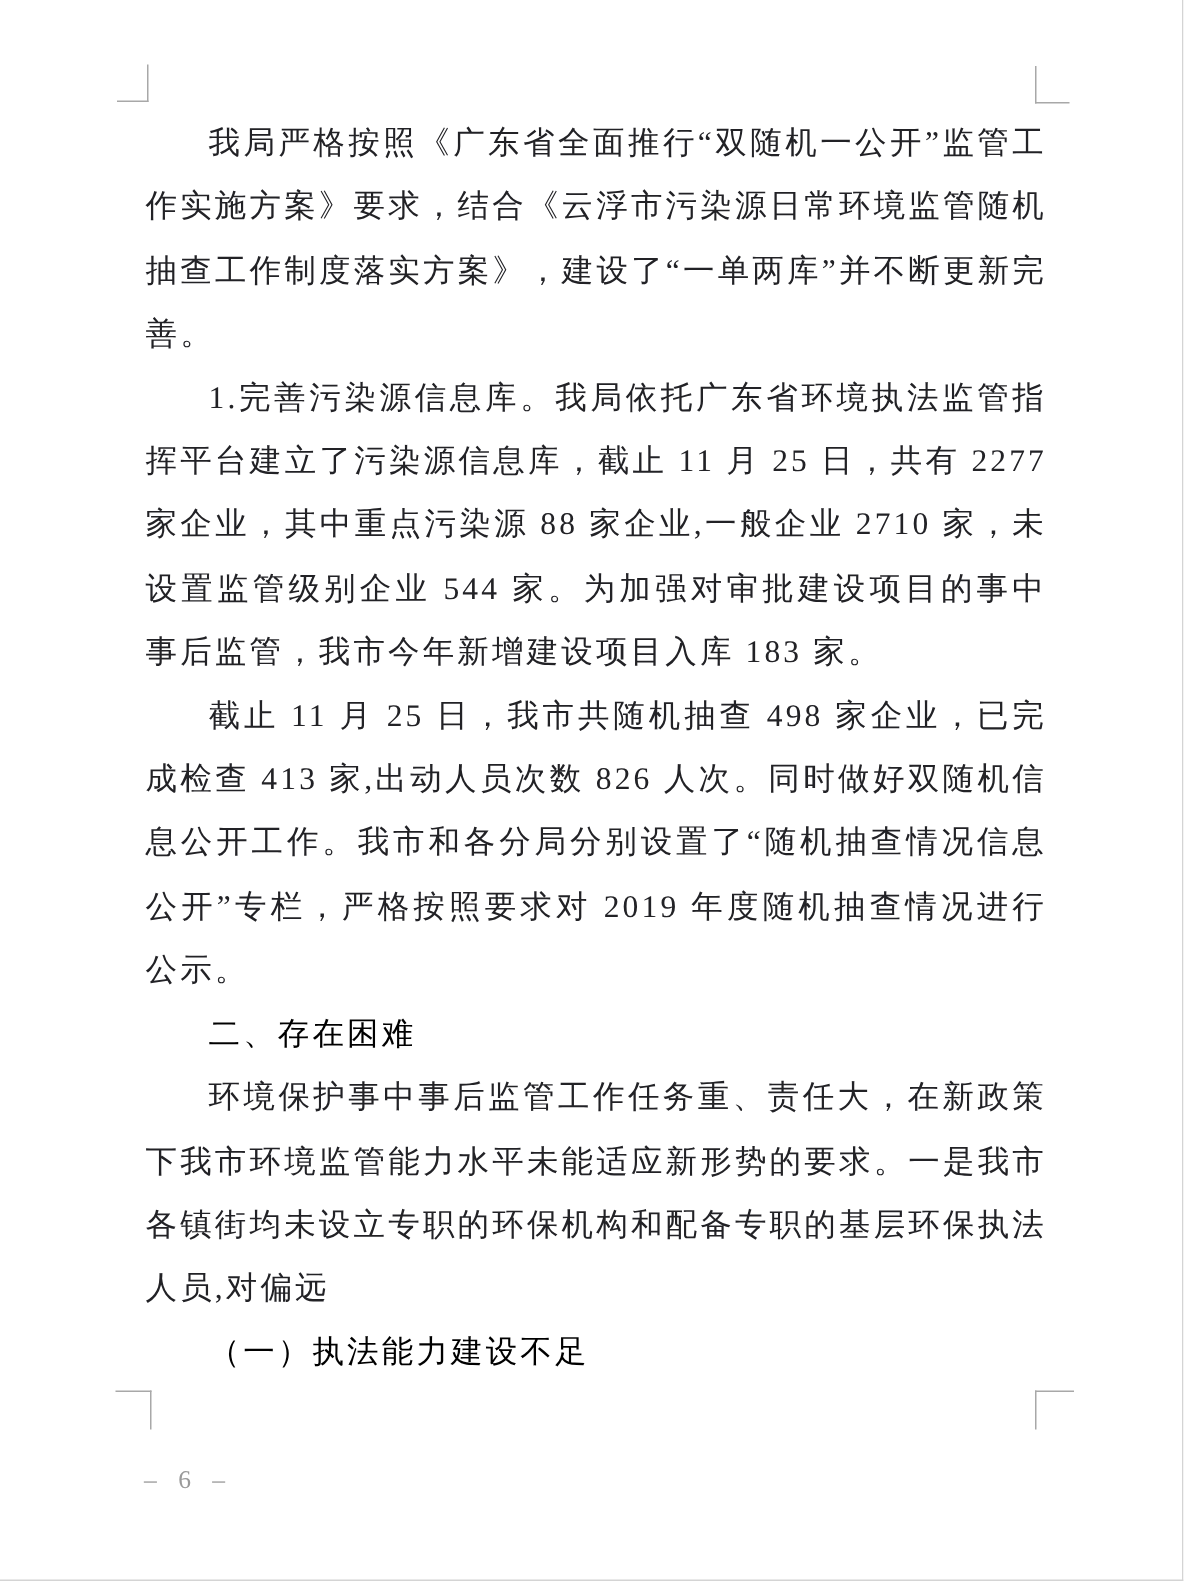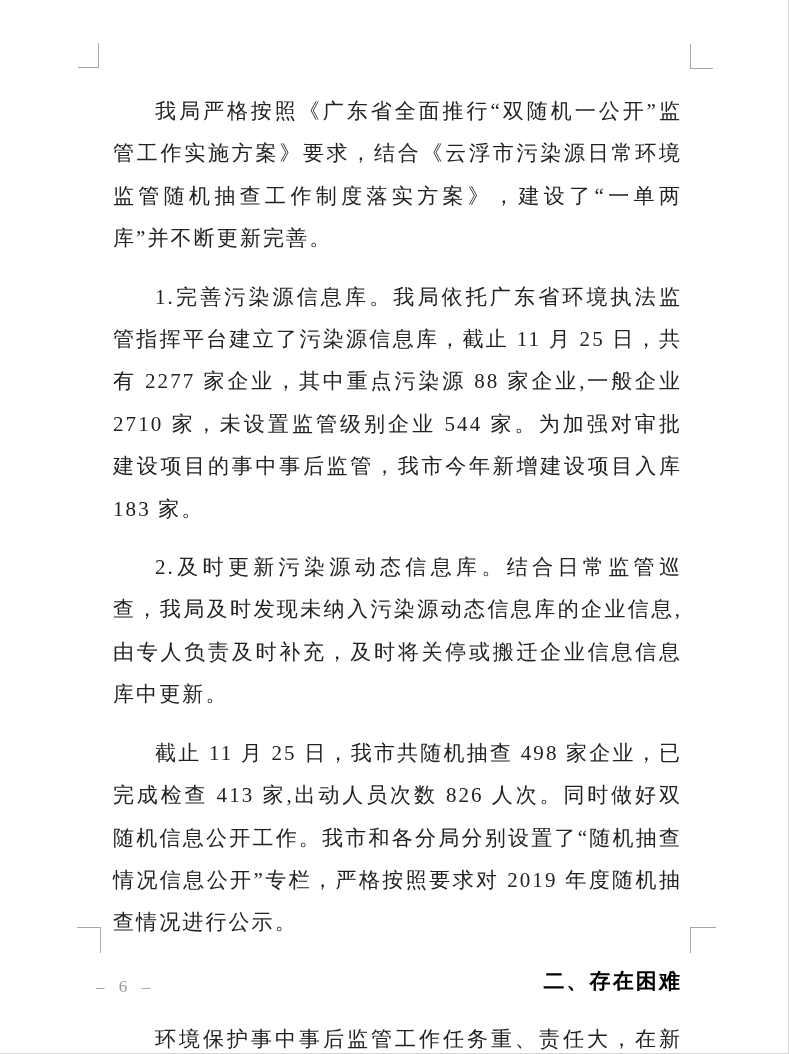--- a/index.html
+++ b/index.html
@@ -49,29 +49,29 @@
     top: 74px;
     width: 601px;
     color: var(--body-text, #222226);
     font-size: 21px;
     line-height: 42.4px;
     letter-spacing: 2.1px;
     text-align: justify;
     text-justify: inter-character;
   }
   .para {
-    margin: 16px;
+    margin: 0;
     padding: 0;
     text-indent: 2em;
   }
   .para.heading1,
   .para.heading2 {
-    font-weight: bold;
+    font-weight: normal;
     color: var(--heading-text, #000000);
-    text-align: right;
+    text-align: left;
   }
   .page-number {
     position: absolute;
     left: 96px;
     top: 977px;
     color: var(--page-number, #9a9a9a);
     font-size: 17px;
     letter-spacing: 5px;
     white-space: pre;
   }
@@ -81,21 +81,20 @@
 
 <div class="page">
   <div class="mark mark-tl"></div>
   <div class="mark mark-tr"></div>
   <div class="mark mark-bl"></div>
   <div class="mark mark-br"></div>
 
   <div class="content">
       <p class="para body">我局严格按照《广东省全面推行“双随机一公开”监管工作实施方案》要求，结合《云浮市污染源日常环境监管随机抽查工作制度落实方案》，建设了“一单两库”并不断更新完善。</p>
       <p class="para body">1.完善污染源信息库。我局依托广东省环境执法监管指挥平台建立了污染源信息库，截止 11 月 25 日，共有 2277 家企业，其中重点污染源 88 家企业,一般企业 2710 家，未设置监管级别企业 544 家。为加强对审批建设项目的事中事后监管，我市今年新增建设项目入库 183 家。</p>
-      <p class="para body">2.及时更新污染源动态信息库。结合日常监管巡查，我局及时发现未纳入污染源动态信息库的企业信息,由专人负责及时补充，及时将关停或搬迁企业信息信息库中更新。</p>
       <p class="para body">截止 11 月 25 日，我市共随机抽查 498 家企业，已完成检查 413 家,出动人员次数 826 人次。同时做好双随机信息公开工作。我市和各分局分别设置了“随机抽查情况信息公开”专栏，严格按照要求对 2019 年度随机抽查情况进行公示。</p>
       <p class="para heading1">二、存在困难</p>
       <p class="para body">环境保护事中事后监管工作任务重、责任大，在新政策下我市环境监管能力水平未能适应新形势的要求。一是我市各镇街均未设立专职的环保机构和配备专职的基层环保执法人员,对偏远</p>
       <p class="para heading2">（一）执法能力建设不足</p>
     </div>
 
   <div class="page-number">– 6 –</div>
 </div>
 
 </body></html>

